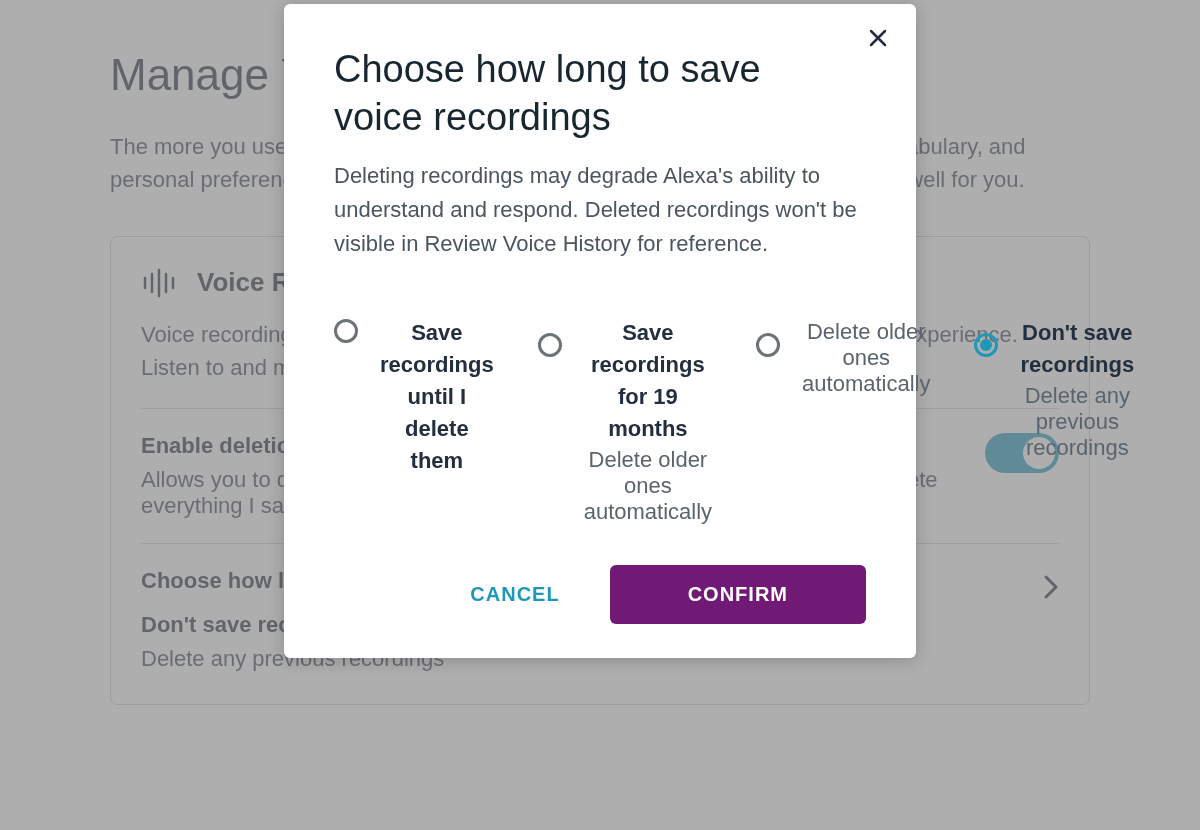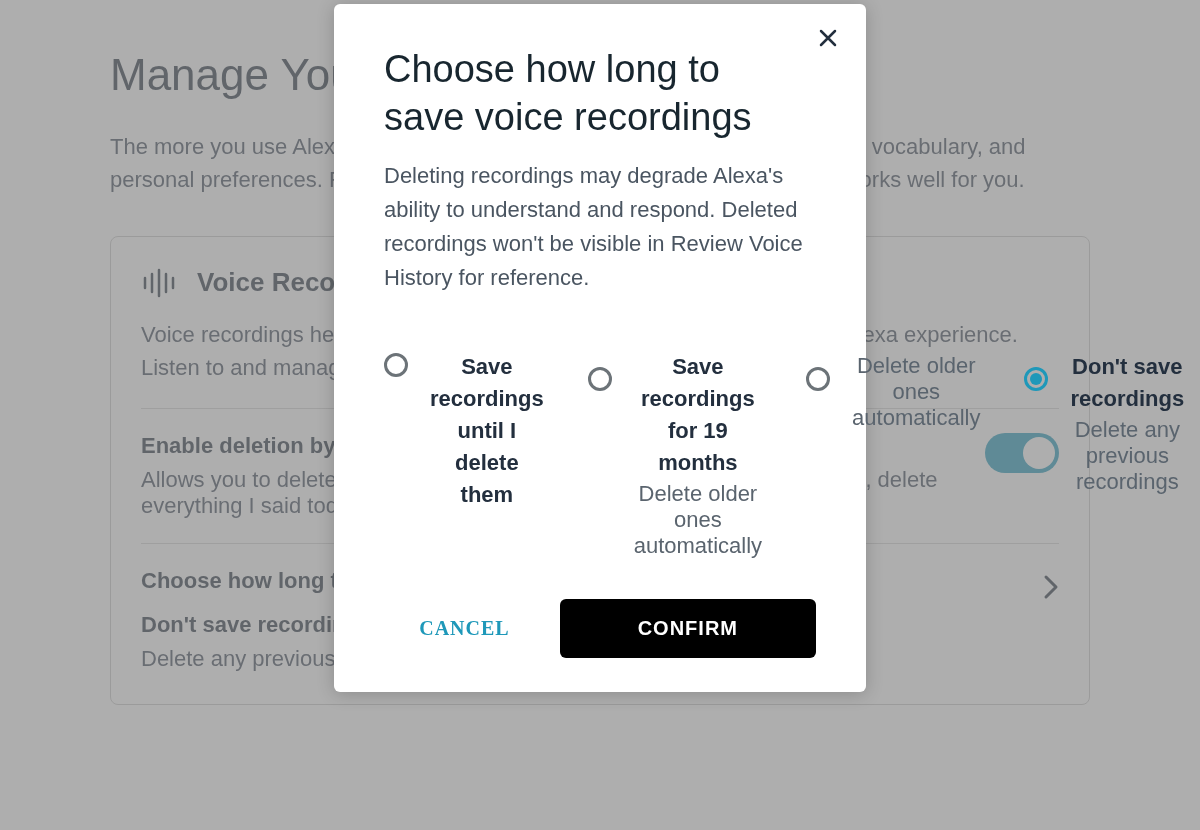--- a/index.html
+++ b/index.html
@@ -80,21 +80,21 @@
   .bold { font-weight: 700; }
 
   
   .overlay {
     position: absolute; inset: 0;
     background: rgba(130,130,130,0.65);
     display: flex; justify-content: center; align-items: flex-start;
   }
   .dialog {
     background: #fff;
-    width: 532px;
+    width: 632px;
     margin-top: 4px;
     border-radius: 6px;
     padding: 42px 50px 34px 50px;
     position: relative;
     box-shadow: 0 2px 18px rgba(0,0,0,0.2);
   }
   .dialog .close {
     position: absolute;
     top: 24px; right: 28px;
     cursor: pointer;
@@ -133,24 +133,24 @@
   .opt .secondary {
     font-size: 22px; color: #5a646e; margin-top: 2px;
   }
   .actions {
     display: flex; justify-content: flex-end; align-items: center; gap: 16px;
   }
   .btn-cancel {
     background: none; border: none;
     color: #1e98b9; font-size: 20px; font-weight: 700;
     letter-spacing: 1px; padding: 18px 34px; cursor: pointer;
-    font-family: Liberation Serif, serif;
+    font-family: Liberation Sans, sans-serif;
   }
   .btn-confirm {
-    background: #000000; border: none; color: #fff;
+    background: #701a75; border: none; color: #fff;
     font-size: 20px; font-weight: 700; letter-spacing: 1px;
     padding: 18px 78px; border-radius: 6px; cursor: pointer;
     font-family: inherit;
   }
 </style>
 </head>
 <body>
 
 <div class="page">
   <h1>Manage Your Alexa Data</h1>

